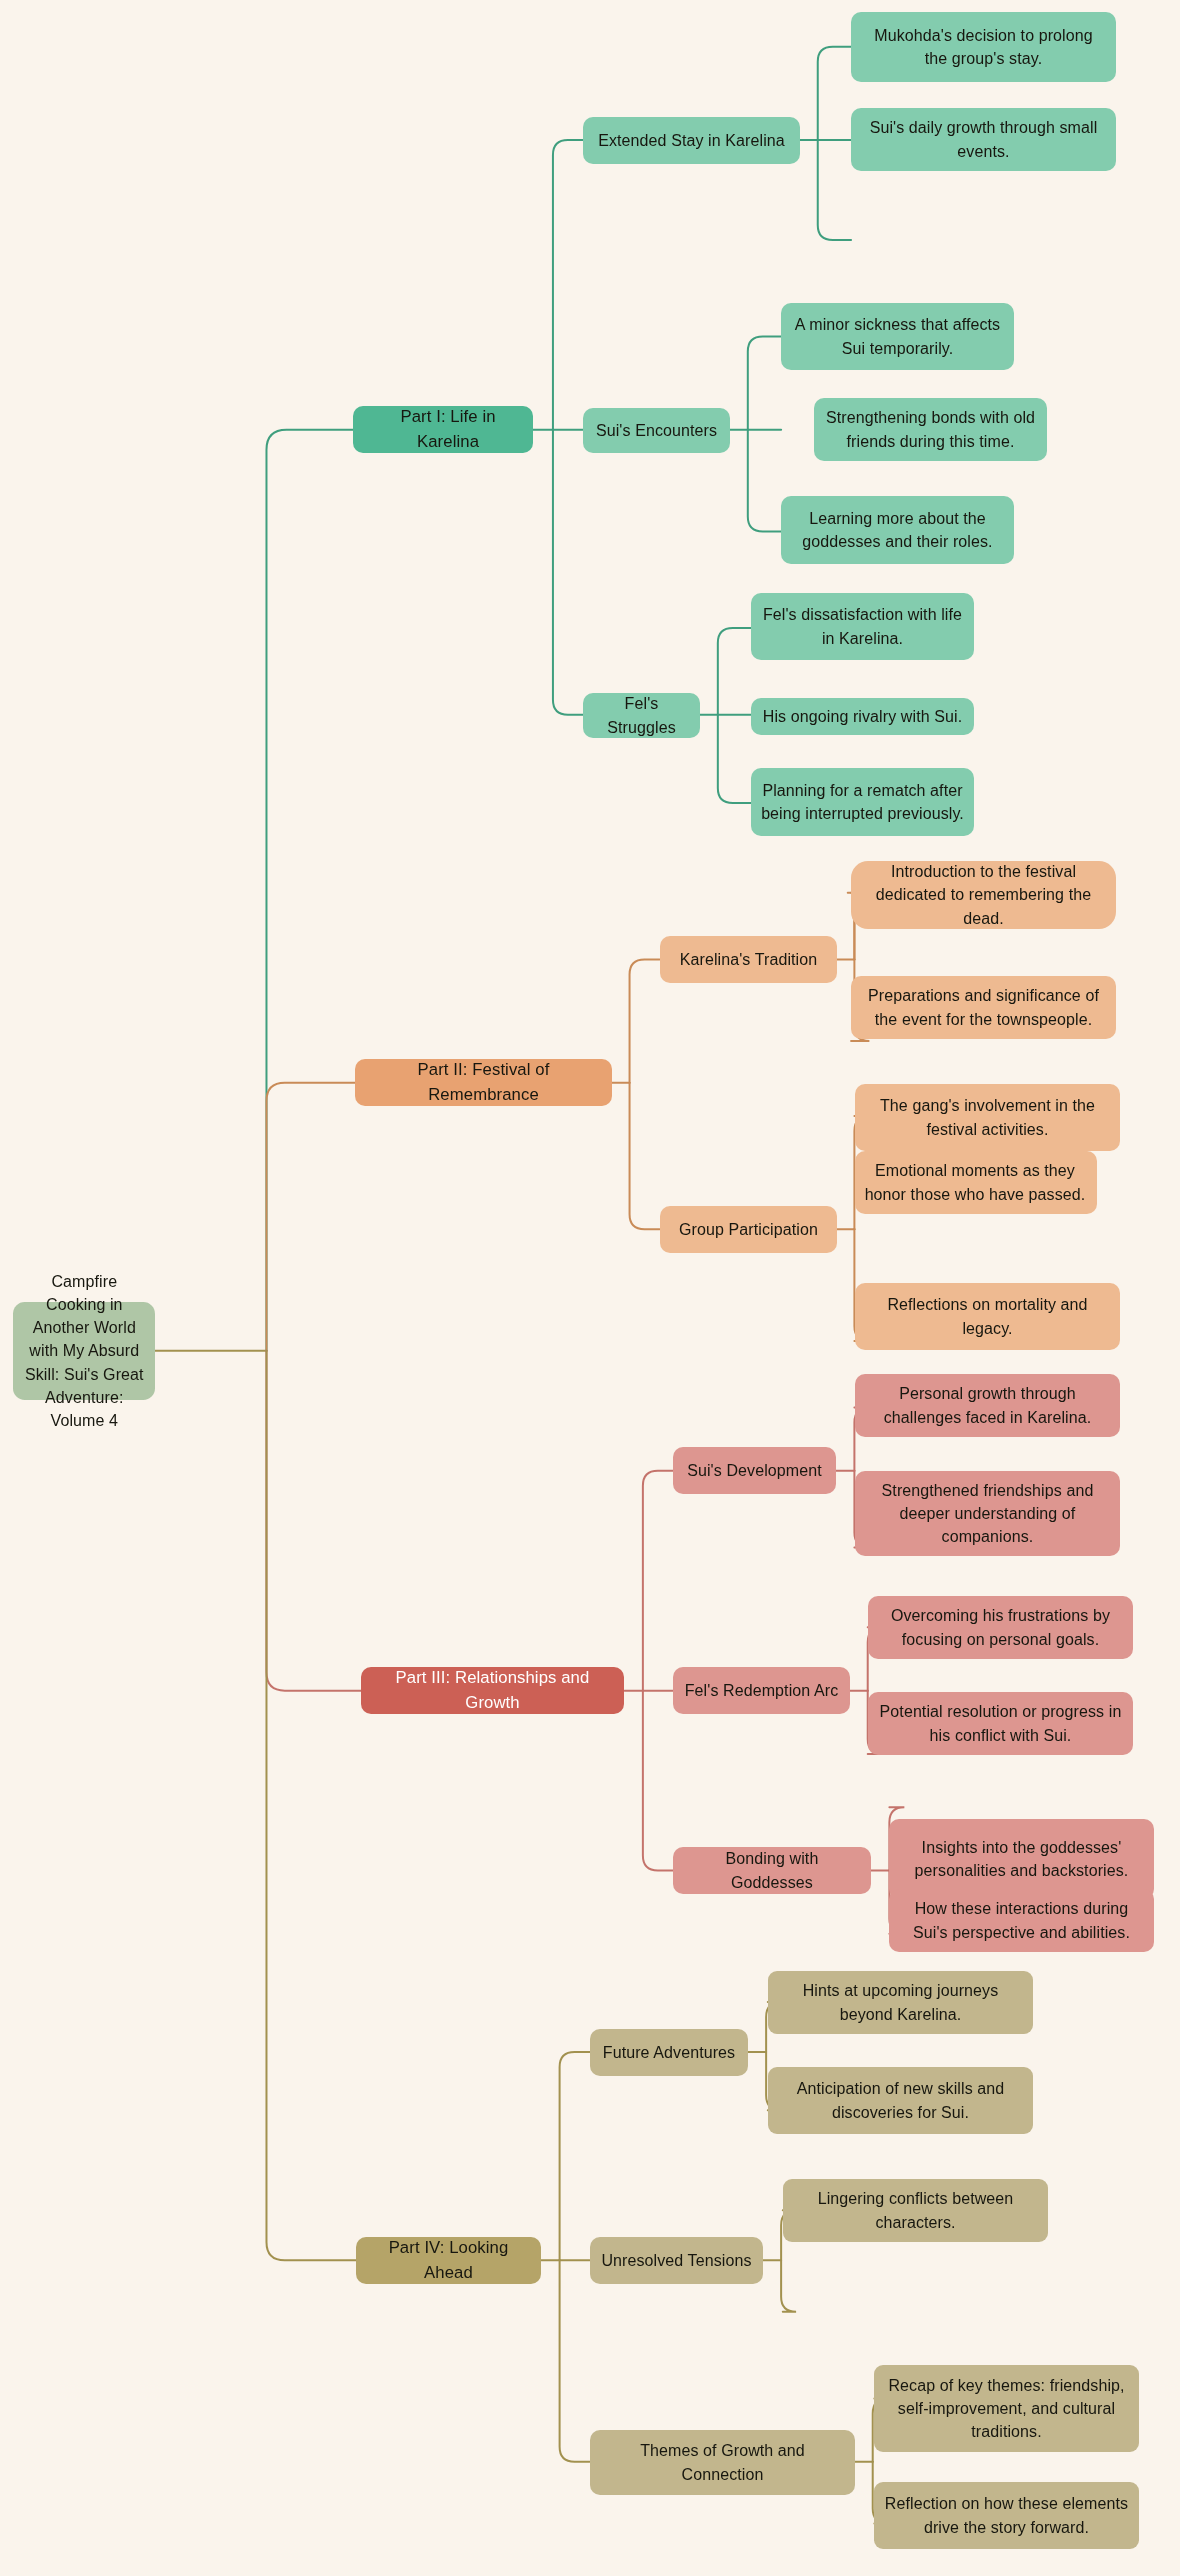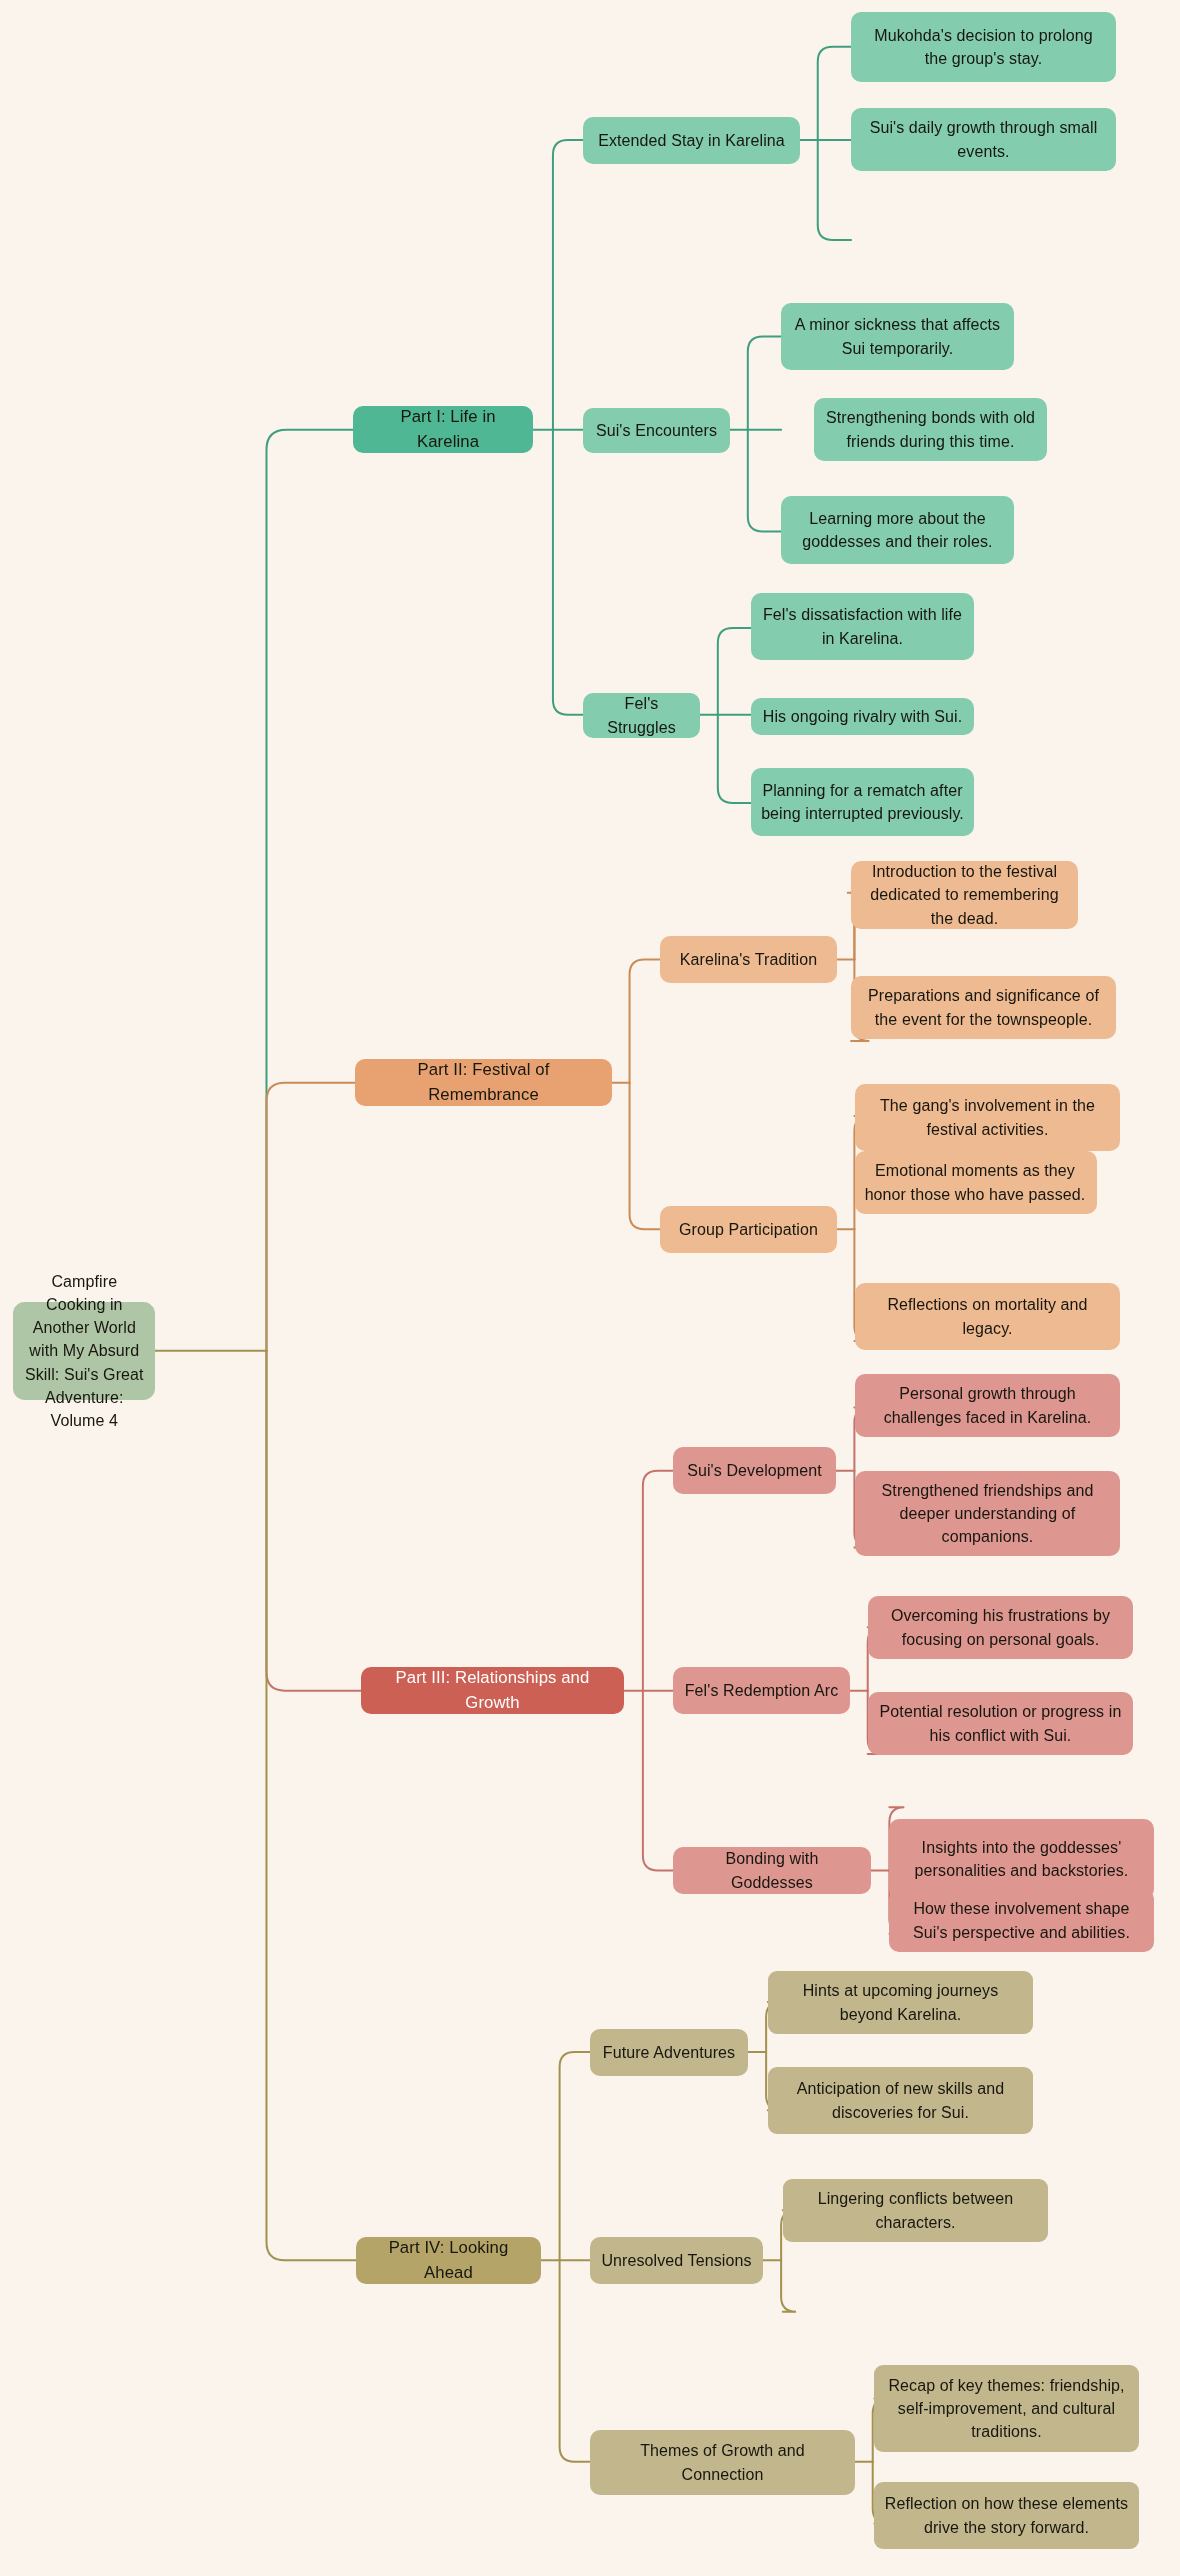--- a/index.html
+++ b/index.html
@@ -153,41 +153,41 @@
   <div class="node b1-leaf" style="left:781px;top:496px;width:233px;height:68px;">Learning more about the goddesses and their roles.</div>
 
   <div class="node b1-sub" style="left:583px;top:693px;width:117px;height:45px;">Fel's Struggles</div>
   <div class="node b1-leaf" style="left:751px;top:593px;width:223px;height:67px;">Fel's dissatisfaction with life in Karelina.</div>
   <div class="node b1-leaf" style="left:751px;top:698px;width:223px;height:37px;">His ongoing rivalry with Sui.</div>
   <div class="node b1-leaf" style="left:751px;top:768px;width:223px;height:68px;">Planning for a rematch after being interrupted previously.</div>
 
   <div class="node b2-main" style="left:355px;top:1059px;width:257px;height:47px;">Part II: Festival of Remembrance</div>
 
   <div class="node b2-sub" style="left:660px;top:936px;width:177px;height:47px;">Karelina's Tradition</div>
-  <div class="node b2-leaf" style="left:851px;top:861px;width:227px;height:68px;">Introduction to the festival dedicated to remembering the dead.</div>
+  <div class="node b2-leaf" style="left:851px;top:861px;width:265px;height:68px;border-radius:17px;">Introduction to the festival dedicated to remembering the dead.</div>
   <div class="node b2-leaf" style="left:851px;top:976px;width:265px;height:63px;">Preparations and significance of the event for the townspeople.</div>
 
   <div class="node b2-sub" style="left:660px;top:1206px;width:177px;height:47px;">Group Participation</div>
   <div class="node b2-leaf" style="left:855px;top:1084px;width:265px;height:67px;">The gang's involvement in the festival activities.</div>
   <div class="node b2-leaf" style="left:855px;top:1151px;width:242px;height:63px;padding-left:8px;">Emotional moments as they honor those who have passed.</div>
   <div class="node b2-leaf" style="left:855px;top:1283px;width:265px;height:67px;">Reflections on mortality and legacy.</div>
 
   <div class="node b3-main" style="left:361px;top:1667px;width:263px;height:47px;">Part III: Relationships and Growth</div>
 
   <div class="node b3-sub" style="left:673px;top:1447px;width:163px;height:47px;">Sui's Development</div>
   <div class="node b3-leaf" style="left:855px;top:1374px;width:265px;height:63px;">Personal growth through challenges faced in Karelina.</div>
   <div class="node b3-leaf" style="left:855px;top:1471px;width:265px;height:85px;">Strengthened friendships and deeper understanding of companions.</div>
 
   <div class="node b3-sub" style="left:673px;top:1667px;width:177px;height:47px;">Fel's Redemption Arc</div>
   <div class="node b3-leaf" style="left:868px;top:1596px;width:265px;height:63px;">Overcoming his frustrations by focusing on personal goals.</div>
   <div class="node b3-leaf" style="left:868px;top:1692px;width:265px;height:63px;">Potential resolution or progress in his conflict with Sui.</div>
 
   <div class="node b3-sub" style="left:673px;top:1847px;width:198px;height:47px;">Bonding with Goddesses</div>
   <div class="node b3-leaf" style="left:889px;top:1791px;width:265px;height:80px;margin-top:28px;">Insights into the goddesses' personalities and backstories.</div>
-  <div class="node b3-leaf" style="left:889px;top:1889px;width:265px;height:63px;">How these involvement shape Sui's perspective and abilities.</div>
+  <div class="node b3-leaf" style="left:889px;top:1889px;width:265px;height:63px;">How these interactions during Sui's perspective and abilities.</div>
 
   <div class="node b4-main" style="left:356px;top:2237px;width:185px;height:47px;">Part IV: Looking Ahead</div>
 
   <div class="node b4-sub" style="left:590px;top:2029px;width:158px;height:47px;">Future Adventures</div>
   <div class="node b4-leaf" style="left:768px;top:1971px;width:265px;height:63px;">Hints at upcoming journeys beyond Karelina.</div>
   <div class="node b4-leaf" style="left:768px;top:2067px;width:265px;height:67px;">Anticipation of new skills and discoveries for Sui.</div>
 
   <div class="node b4-sub" style="left:590px;top:2237px;width:173px;height:47px;">Unresolved Tensions</div>
   <div class="node b4-leaf" style="left:783px;top:2179px;width:265px;height:63px;">Lingering conflicts between characters.</div>
 

